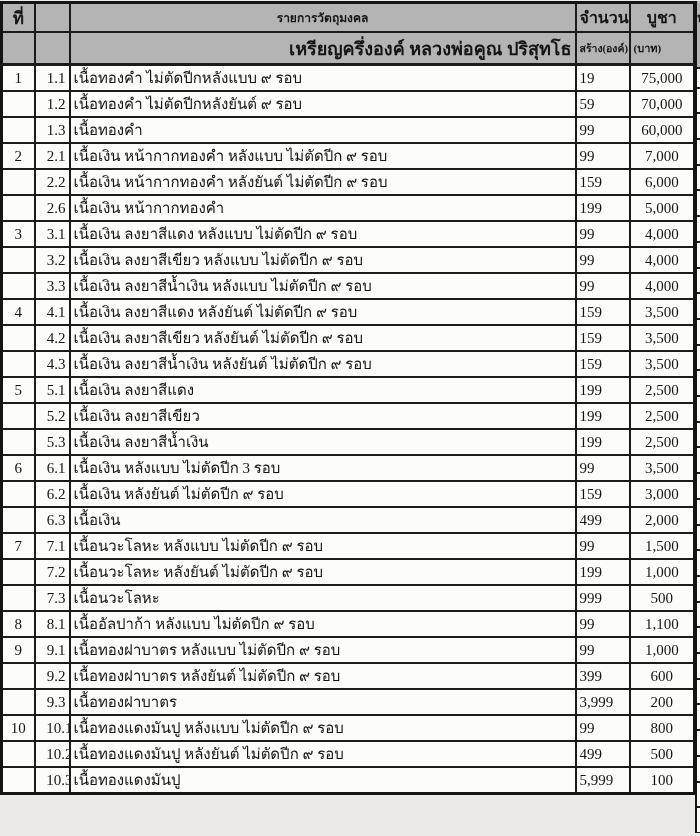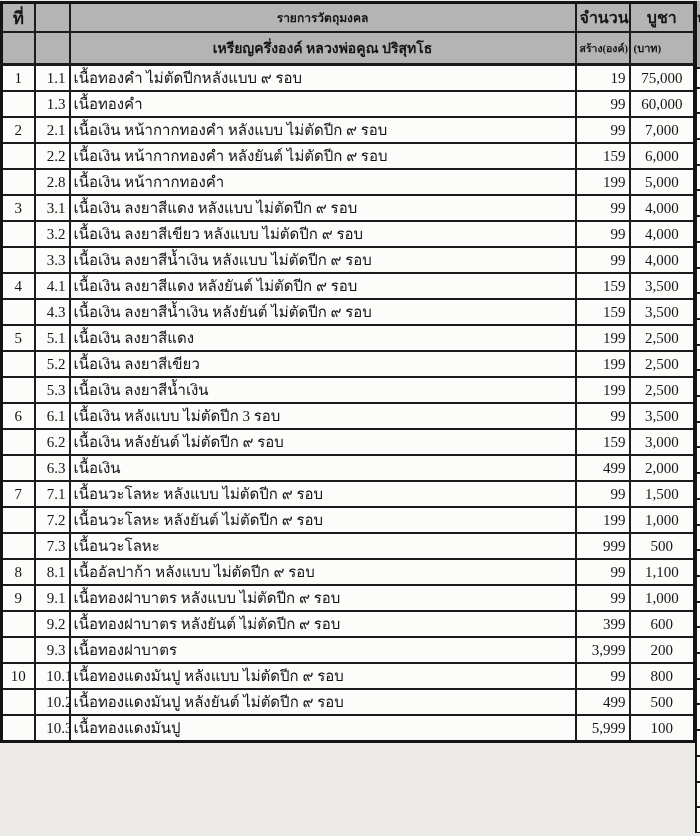--- a/index.html
+++ b/index.html
@@ -25,30 +25,30 @@
     white-space:nowrap;
     vertical-align:middle;
   }
   table.price{border:3px solid #141414;}
   thead th{background:#b4b4b4;font-weight:bold;}
   thead tr.h1 th{height:26px;}
   thead tr.h2 th{height:30px;border-bottom-width:3px;}
   tbody td{height:23.7px;font-size:15px;background:#fcfcfb;}
   th.no-h{font-size:17px;}
   th.item-h{font-size:12px;text-align:center;}
-  th.subtitle{font-size:14px;text-align:center;padding-left:6px;}
+  th.subtitle{font-size:18px;text-align:right;padding-left:6px;}
   th.qty-h,th.price-h{font-size:16px;text-align:center;}
   th.qty-sub{font-size:10.5px;font-weight:bold;text-align:right;vertical-align:bottom;padding:0 0 1px 1px;}
   th.price-sub{font-size:11px;font-weight:bold;text-align:left;}
   td.no{text-align:center;font-size:15px;}
   td.sub{text-align:right;padding-right:1px;font-size:15px;}
   td.sub .t{display:inline-block;}
   td.sub.wide .t{margin-right:-7px;}
   td.item{text-align:left;padding-left:6px;}
-  td.qty{text-align:right;padding-right:12px;margin-left:8px;}
+  td.qty{text-align:left;padding-right:12px;margin-left:8px;}
   td.price{text-align:center;}
   
   .edge-strip{
     position:absolute;top:1px;left:695px;width:5px;height:832px;
     border-left:2px solid #141414;
     background:#fbfbfa;
   }
   .edge-strip .edge-head{
     position:absolute;top:0;left:0;right:0;height:60px;
     background:#b4b4b4;border-bottom:2px solid #1b1b1b;
@@ -96,20 +96,27 @@
     <tbody id="rows">
         <tr>
           <td class="no">1</td>
           <td class="sub"><span class="t">1.1</span></td>
           <td class="item">เนื้อทองคำ ไม่ตัดปีกหลังแบบ ๙ รอบ</td>
           <td class="qty">19</td>
           <td class="price">75,000</td>
         </tr>
         <tr>
           <td class="no"></td>
+          <td class="sub"><span class="t">1.2</span></td>
+          <td class="item">เนื้อทองคำ ไม่ตัดปีกหลังยันต์ ๙ รอบ</td>
+          <td class="qty">59</td>
+          <td class="price">70,000</td>
+        </tr>
+        <tr>
+          <td class="no"></td>
           <td class="sub"><span class="t">1.3</span></td>
           <td class="item">เนื้อทองคำ</td>
           <td class="qty">99</td>
           <td class="price">60,000</td>
         </tr>
         <tr>
           <td class="no">2</td>
           <td class="sub"><span class="t">2.1</span></td>
           <td class="item">เนื้อเงิน หน้ากากทองคำ หลังแบบ ไม่ตัดปีก ๙ รอบ</td>
           <td class="qty">99</td>
@@ -117,21 +124,21 @@
         </tr>
         <tr>
           <td class="no"></td>
           <td class="sub"><span class="t">2.2</span></td>
           <td class="item">เนื้อเงิน หน้ากากทองคำ หลังยันต์ ไม่ตัดปีก ๙ รอบ</td>
           <td class="qty">159</td>
           <td class="price">6,000</td>
         </tr>
         <tr>
           <td class="no"></td>
-          <td class="sub"><span class="t">2.8</span></td>
+          <td class="sub"><span class="t">2.6</span></td>
           <td class="item">เนื้อเงิน หน้ากากทองคำ</td>
           <td class="qty">199</td>
           <td class="price">5,000</td>
         </tr>
         <tr>
           <td class="no">3</td>
           <td class="sub"><span class="t">3.1</span></td>
           <td class="item">เนื้อเงิน  ลงยาสีแดง หลังแบบ ไม่ตัดปีก ๙ รอบ</td>
           <td class="qty">99</td>
           <td class="price">4,000</td>
@@ -147,20 +154,27 @@
           <td class="no"></td>
           <td class="sub"><span class="t">3.3</span></td>
           <td class="item">เนื้อเงิน  ลงยาสีน้ำเงิน หลังแบบ ไม่ตัดปีก ๙ รอบ</td>
           <td class="qty">99</td>
           <td class="price">4,000</td>
         </tr>
         <tr>
           <td class="no">4</td>
           <td class="sub"><span class="t">4.1</span></td>
           <td class="item">เนื้อเงิน  ลงยาสีแดง หลังยันต์ ไม่ตัดปีก ๙ รอบ</td>
+          <td class="qty">159</td>
+          <td class="price">3,500</td>
+        </tr>
+        <tr>
+          <td class="no"></td>
+          <td class="sub"><span class="t">4.2</span></td>
+          <td class="item">เนื้อเงิน  ลงยาสีเขียว หลังยันต์ ไม่ตัดปีก ๙ รอบ</td>
           <td class="qty">159</td>
           <td class="price">3,500</td>
         </tr>
         <tr>
           <td class="no"></td>
           <td class="sub"><span class="t">4.3</span></td>
           <td class="item">เนื้อเงิน  ลงยาสีน้ำเงิน หลังยันต์ ไม่ตัดปีก ๙ รอบ</td>
           <td class="qty">159</td>
           <td class="price">3,500</td>
         </tr>

